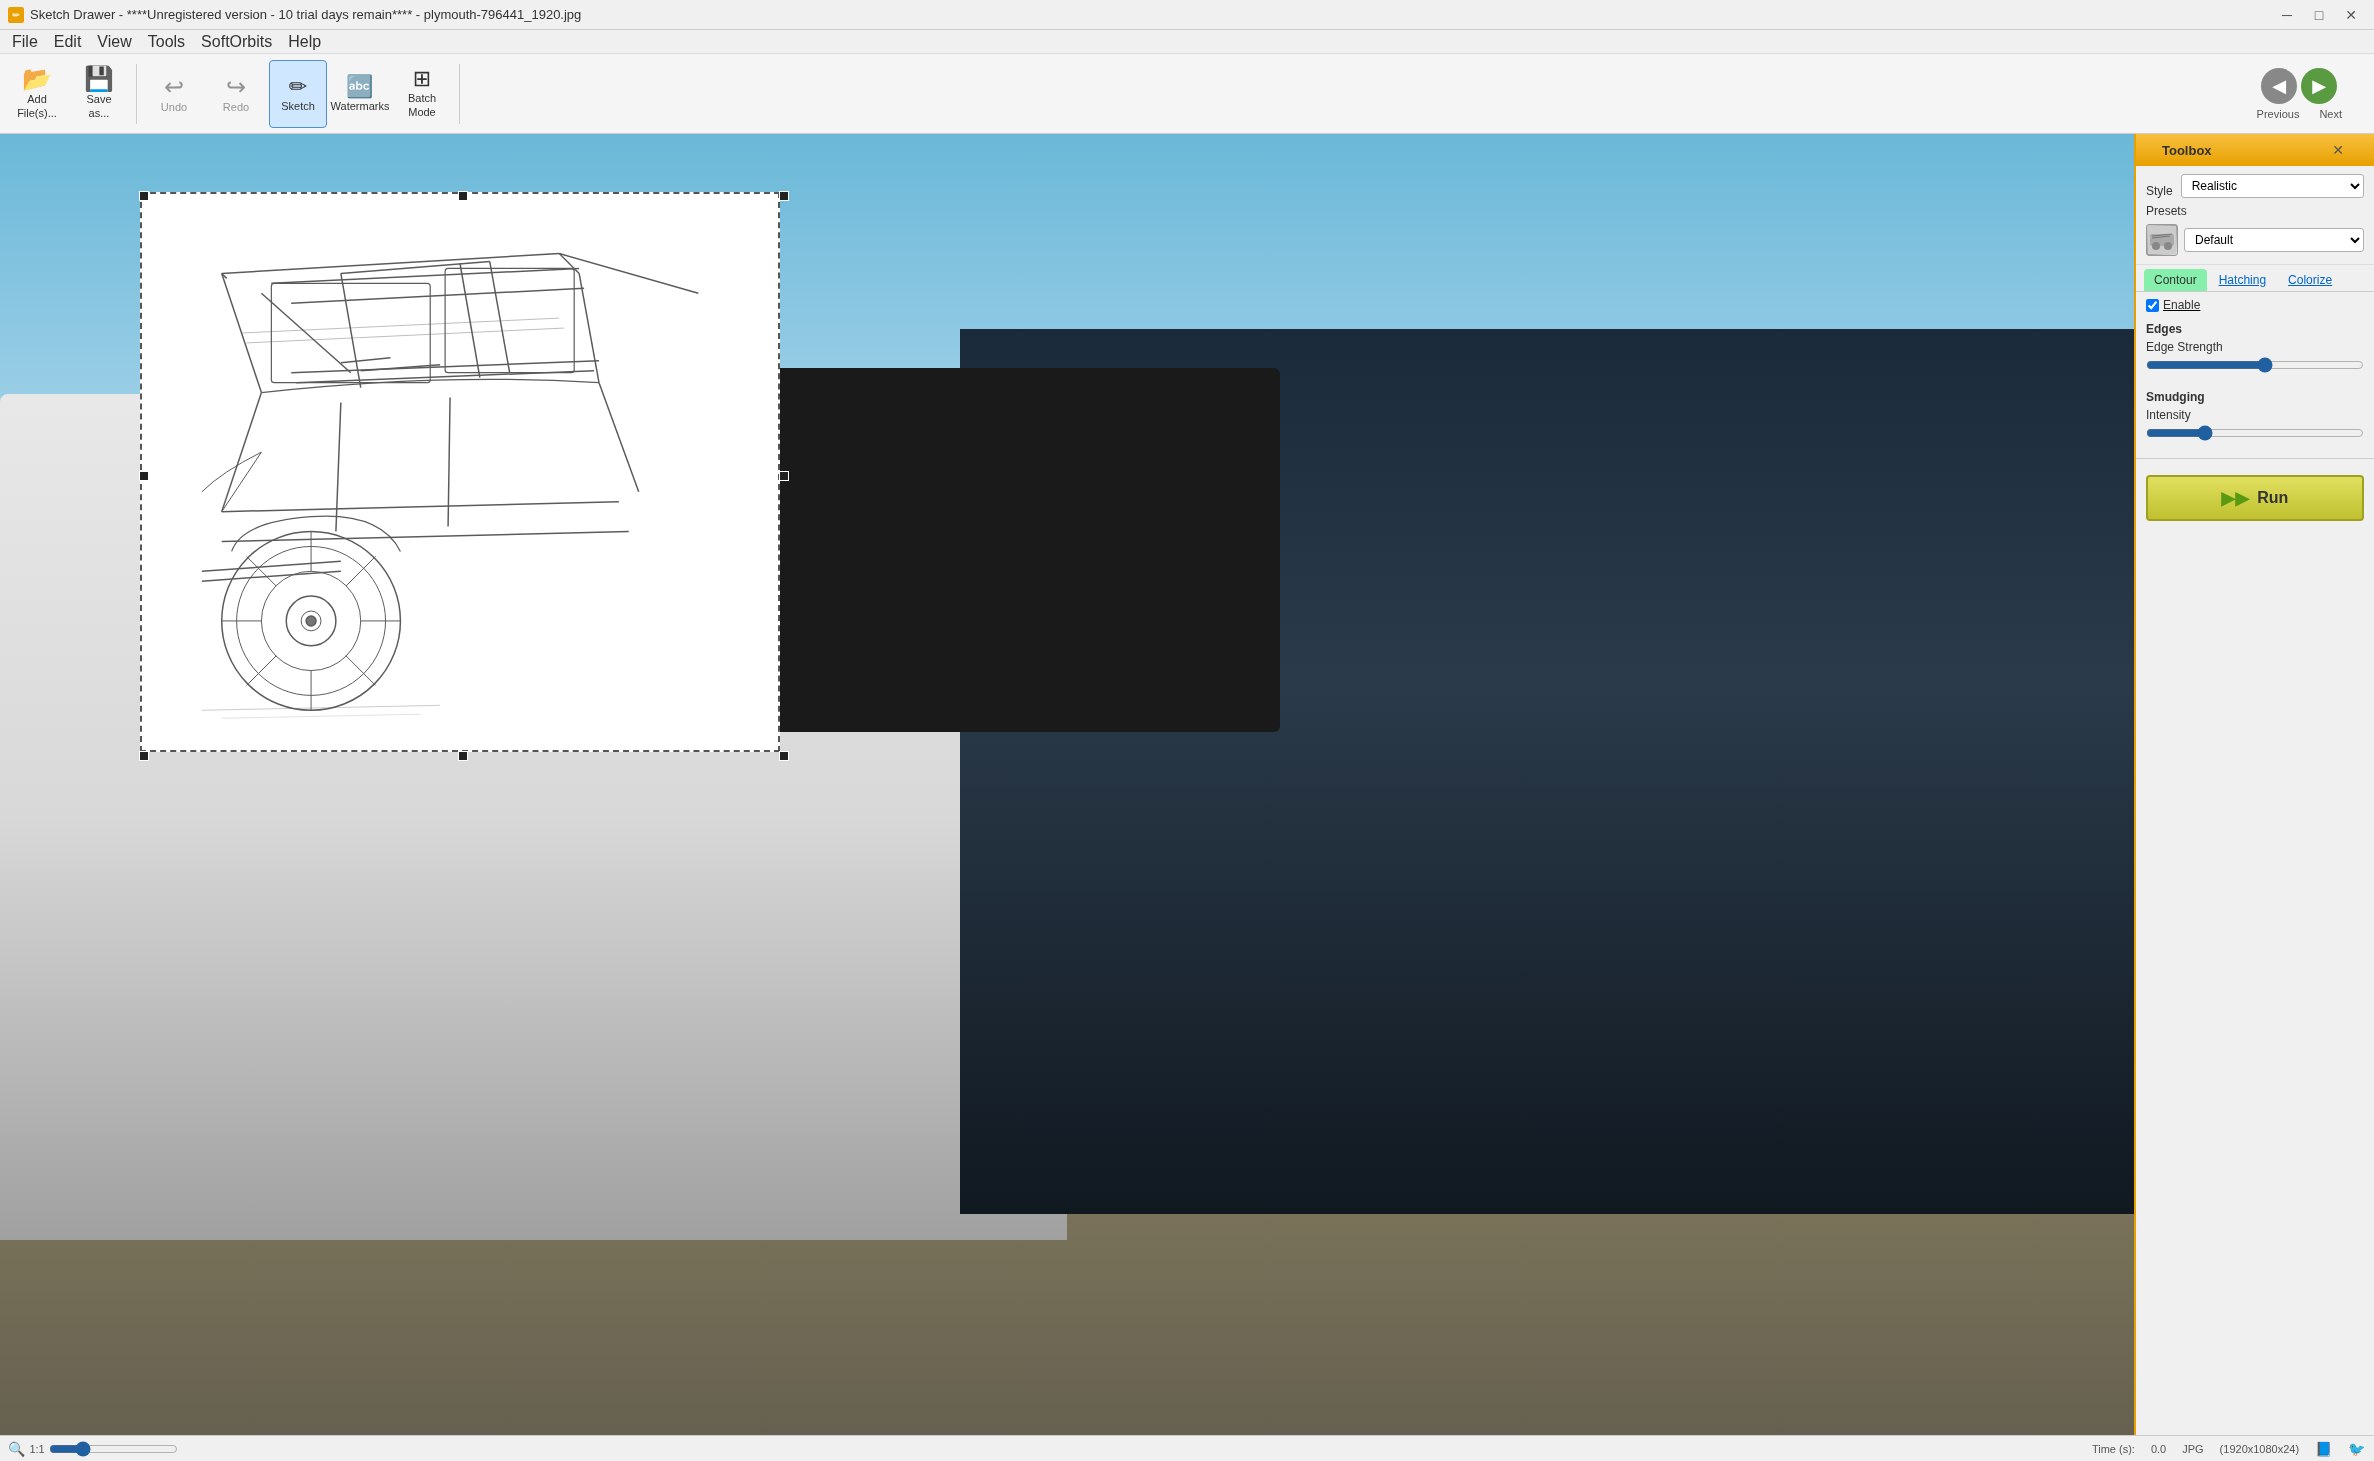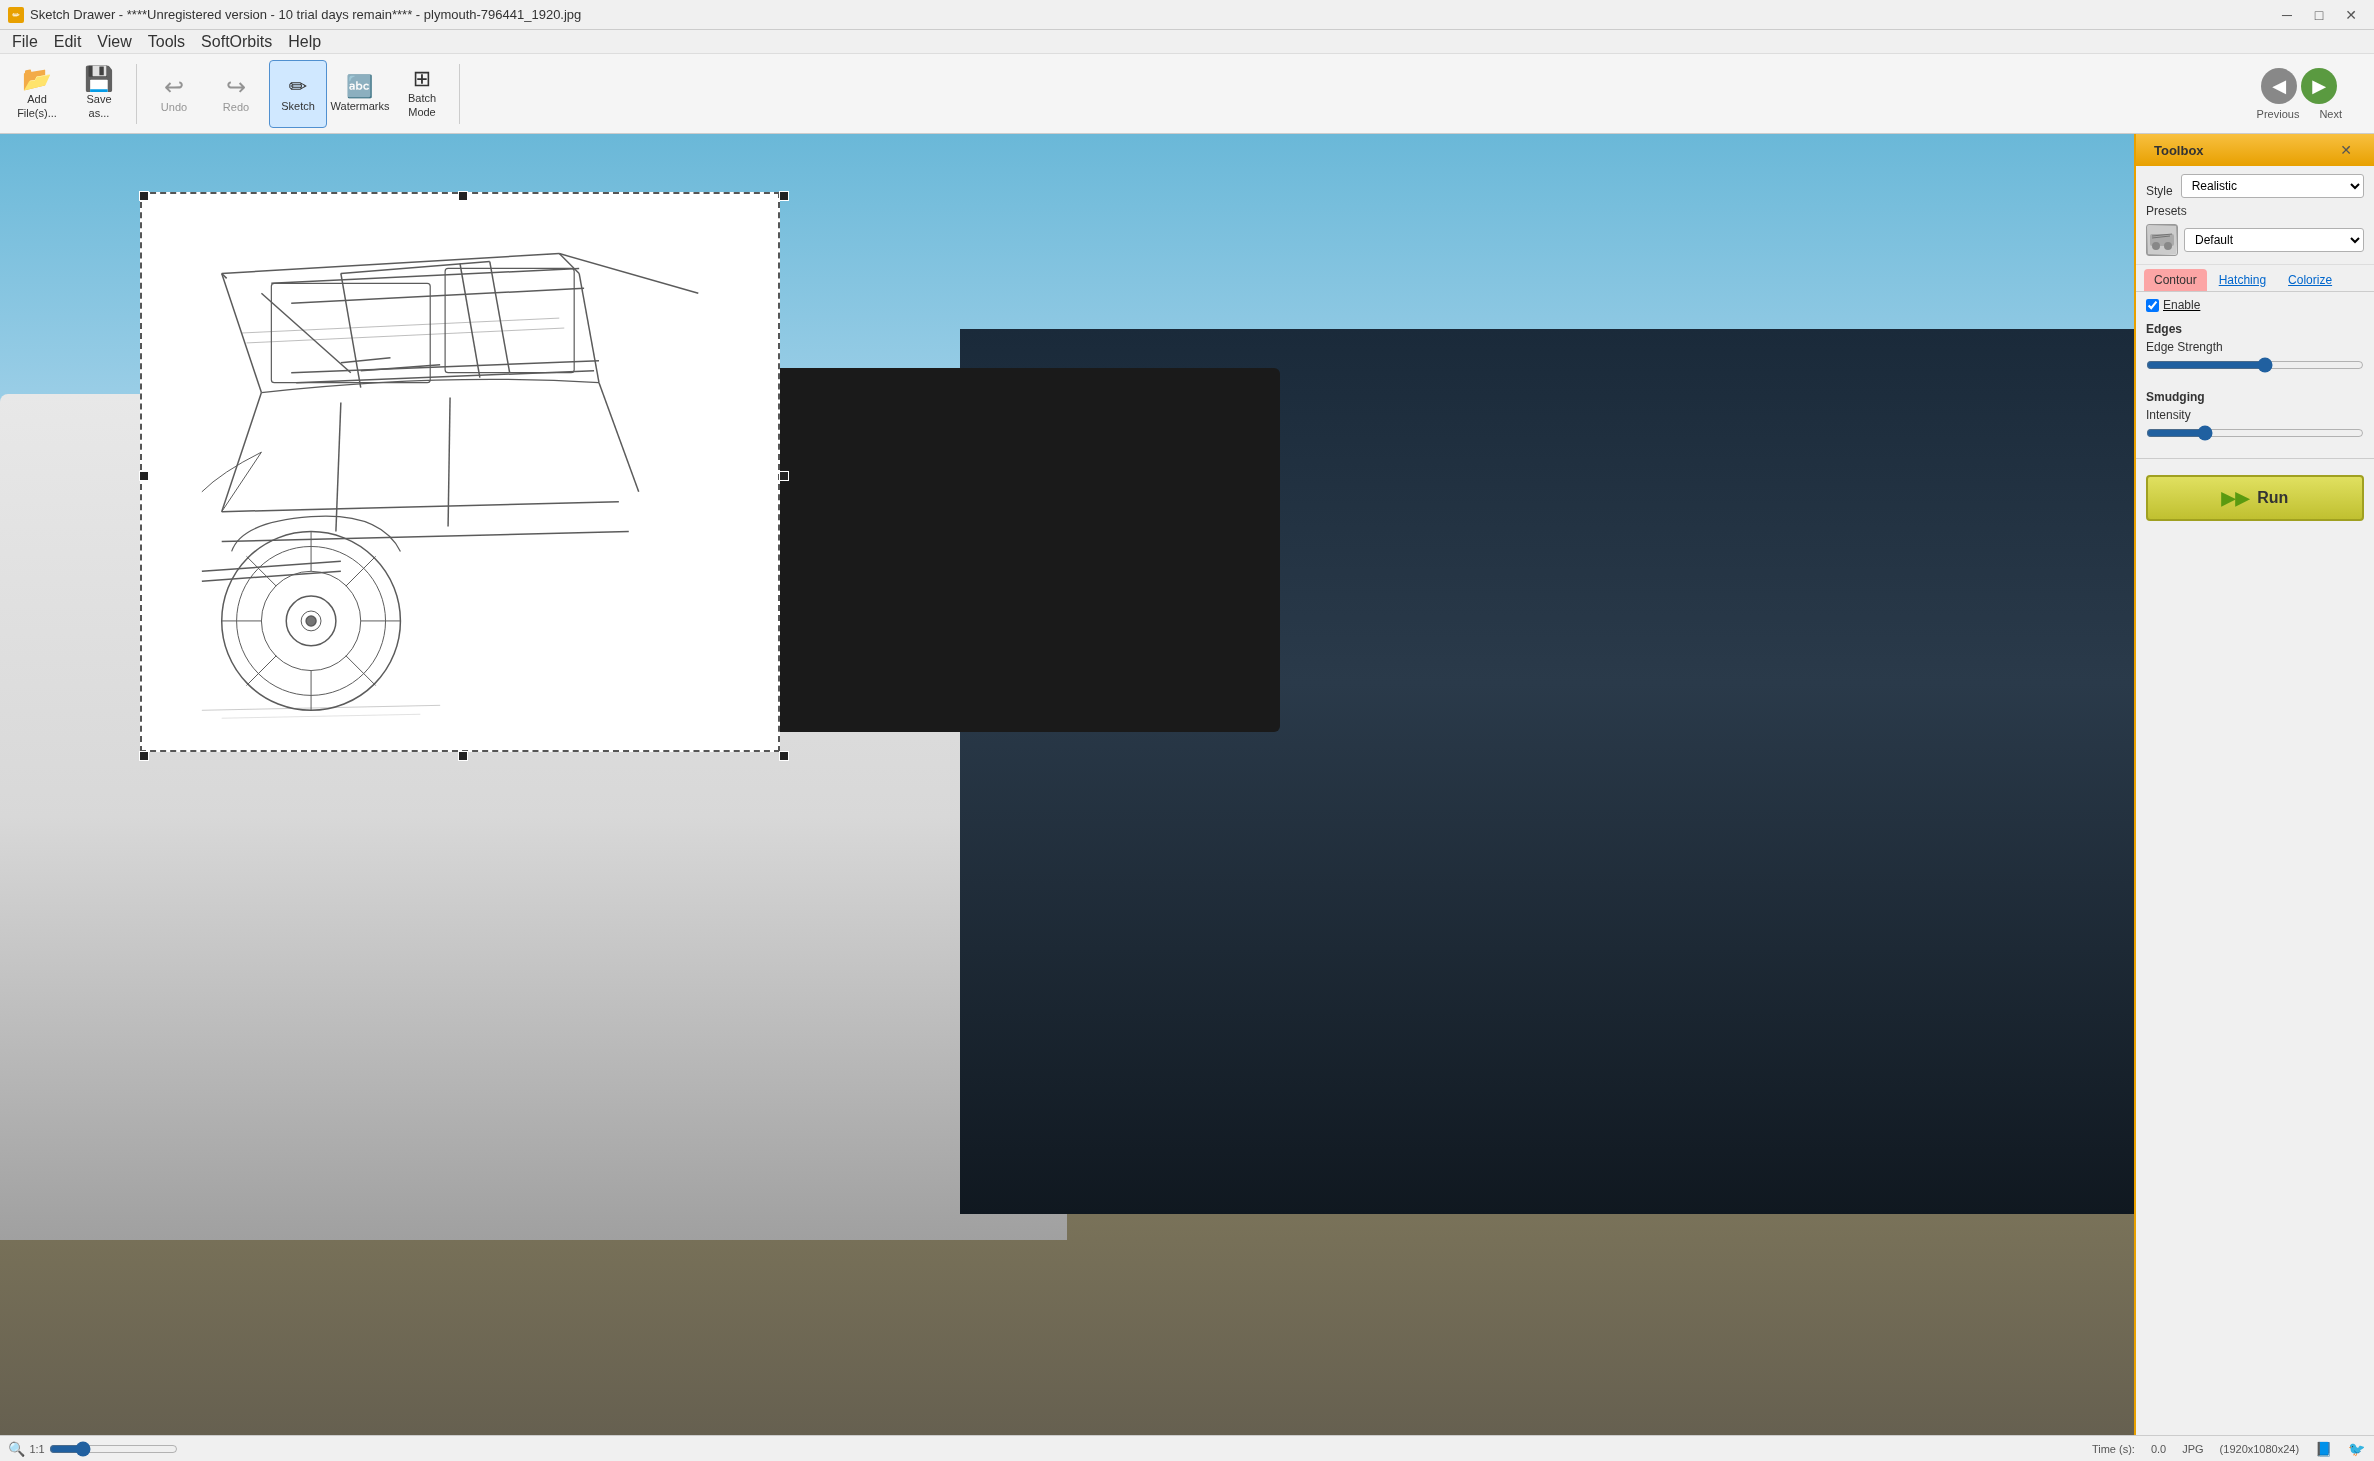--- a/index.html
+++ b/index.html
@@ -137,21 +137,21 @@
       background: #f0f0f0;
       border-left: 2px solid #e8a000;
       display: flex;
       flex-direction: column;
       padding: 0;
       overflow-y: auto;
     }
 
     .toolbox-header {
       background: linear-gradient(180deg, #f8c040 0%, #e8a000 100%);
-      padding: 6px 18px;
+      padding: 6px 26px;
       display: flex;
       align-items: center;
       justify-content: space-between;
       font-weight: bold;
       font-size: 13px;
       color: #333;
     }
 
     .toolbox-close {
       cursor: pointer;
@@ -230,21 +230,21 @@
       font-size: 12px;
       cursor: pointer;
       color: #0066cc;
       text-decoration: underline;
       border: none;
       background: transparent;
     }
     .toolbox-tab.active {
       color: #333;
       text-decoration: none;
-      background: #fca5a5;
+      background: #86efac;
       border-radius: 4px 4px 0 0;
     }
 
     
     .enable-row {
       display: flex;
       align-items: center;
       gap: 4px;
       padding: 6px 10px;
       text-decoration: underline;

